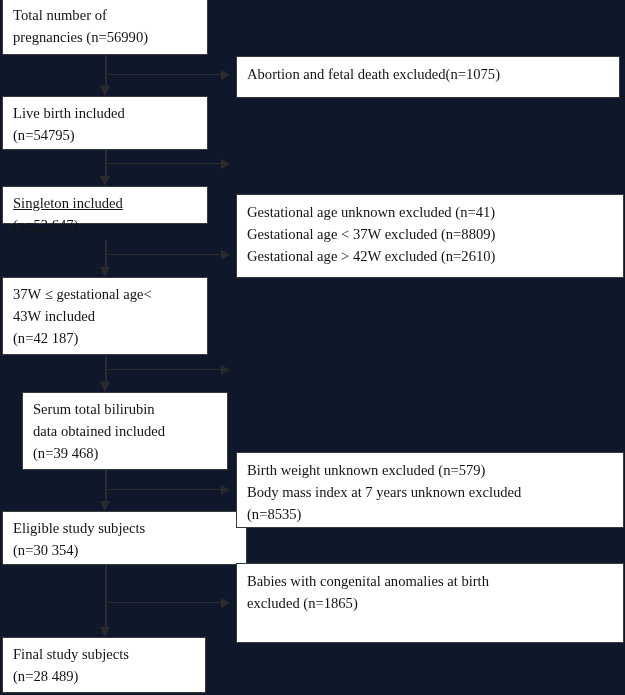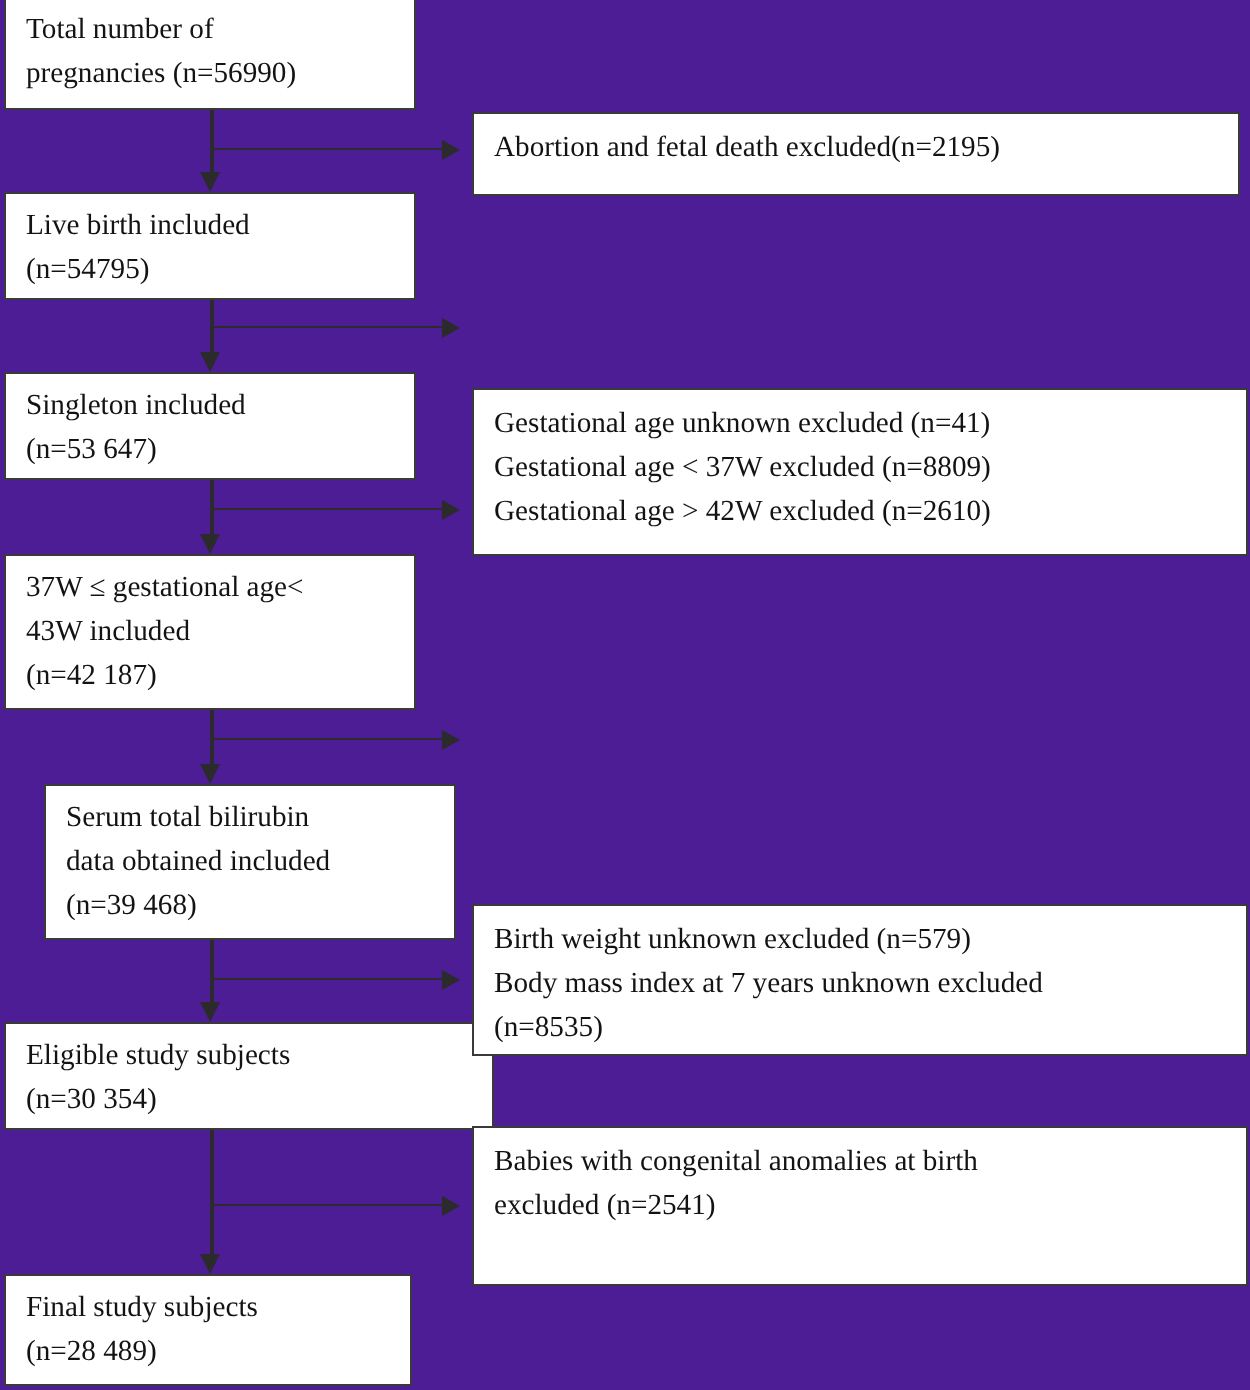--- a/index.html
+++ b/index.html
@@ -5,21 +5,21 @@
 <style>
   html, body {
     margin: 0;
     padding: 0;
     background: #ffffff;
   }
   #canvas {
     position: relative;
     width: 625px;
     height: 695px;
-    background: #4c1d95;
+    background: #0f172a;
     overflow: hidden;
     font-family: "Liberation Serif", "DejaVu Serif", serif;
     color: #111111;
   }
   .box {
     position: absolute;
     box-sizing: border-box;
     border: 1.4px solid #3a3a3a;
     background: #ffffff;
     font-size: 14.6px;
@@ -81,21 +81,21 @@
   <div class="box flow-box" style="left:2px; top:-2px; width:206px; height:57px;">
     <span class="txt">Total number of
 pregnancies (n=56990)</span>
   </div>
 
   <div class="box flow-box" style="left:2px; top:96px; width:206px; height:54px;">
     <span class="txt">Live birth included
 (n=54795)</span>
   </div>
 
-  <div class="box flow-box" style="left:2px; top:186px; width:206px; height:54px;">
+  <div class="box flow-box" style="left:2px; top:186px; width:206px; height:38px;text-decoration:underline;">
     <span class="txt">Singleton included
 (n=53 647)</span>
   </div>
 
   <div class="box flow-box" style="left:2px; top:277px; width:206px; height:78px;">
     <span class="txt">37W ≤ gestational age&lt;
 43W included
 (n=42 187)</span>
   </div>
 
@@ -109,40 +109,40 @@
     <span class="txt">Eligible study subjects
 (n=30 354)</span>
   </div>
 
   <div class="box flow-box" style="left:2px; top:637px; width:204px; height:56px;">
     <span class="txt">Final study subjects
 (n=28 489)</span>
   </div>
 
   <div class="box excl-box" style="left:236px; top:56px; width:384px; height:42px;">
-    <span class="txt">Abortion and fetal death excluded(n=2195)</span>
+    <span class="txt">Abortion and fetal death excluded(n=1075)</span>
   </div>
 
 
   <div class="box excl-box" style="left:236px; top:194px; width:388px; height:84px;">
     <span class="txt">Gestational age unknown excluded (n=41)
 Gestational age &lt; 37W excluded (n=8809)
 Gestational age &gt; 42W excluded (n=2610)</span>
   </div>
 
 
   <div class="box excl-box justified" style="left:236px; top:452px; width:388px; height:76px;">
     <span class="txt">Birth weight unknown excluded (n=579)
 Body mass index at 7 years unknown excluded
 (n=8535)</span>
   </div>
 
   <div class="box excl-box justified" style="left:236px; top:563px; width:388px; height:80px;">
     <span class="txt">Babies with congenital anomalies at birth
-excluded (n=2541)</span>
+excluded (n=1865)</span>
   </div>
 
   <div class="vline" style="left:105px; top:55px; height:32px;"></div>
   <div class="arrow-down" style="left:100px; top:86px;"></div>
   <div class="hline" style="left:105px; top:74px; width:116px;"></div>
   <div class="arrow-right" style="left:221px; top:69.5px;"></div>
 
   <div class="vline" style="left:105px; top:150px; height:26px;"></div>
   <div class="arrow-down" style="left:100px; top:176px;"></div>
   <div class="hline" style="left:105px; top:163px; width:116px;"></div>

